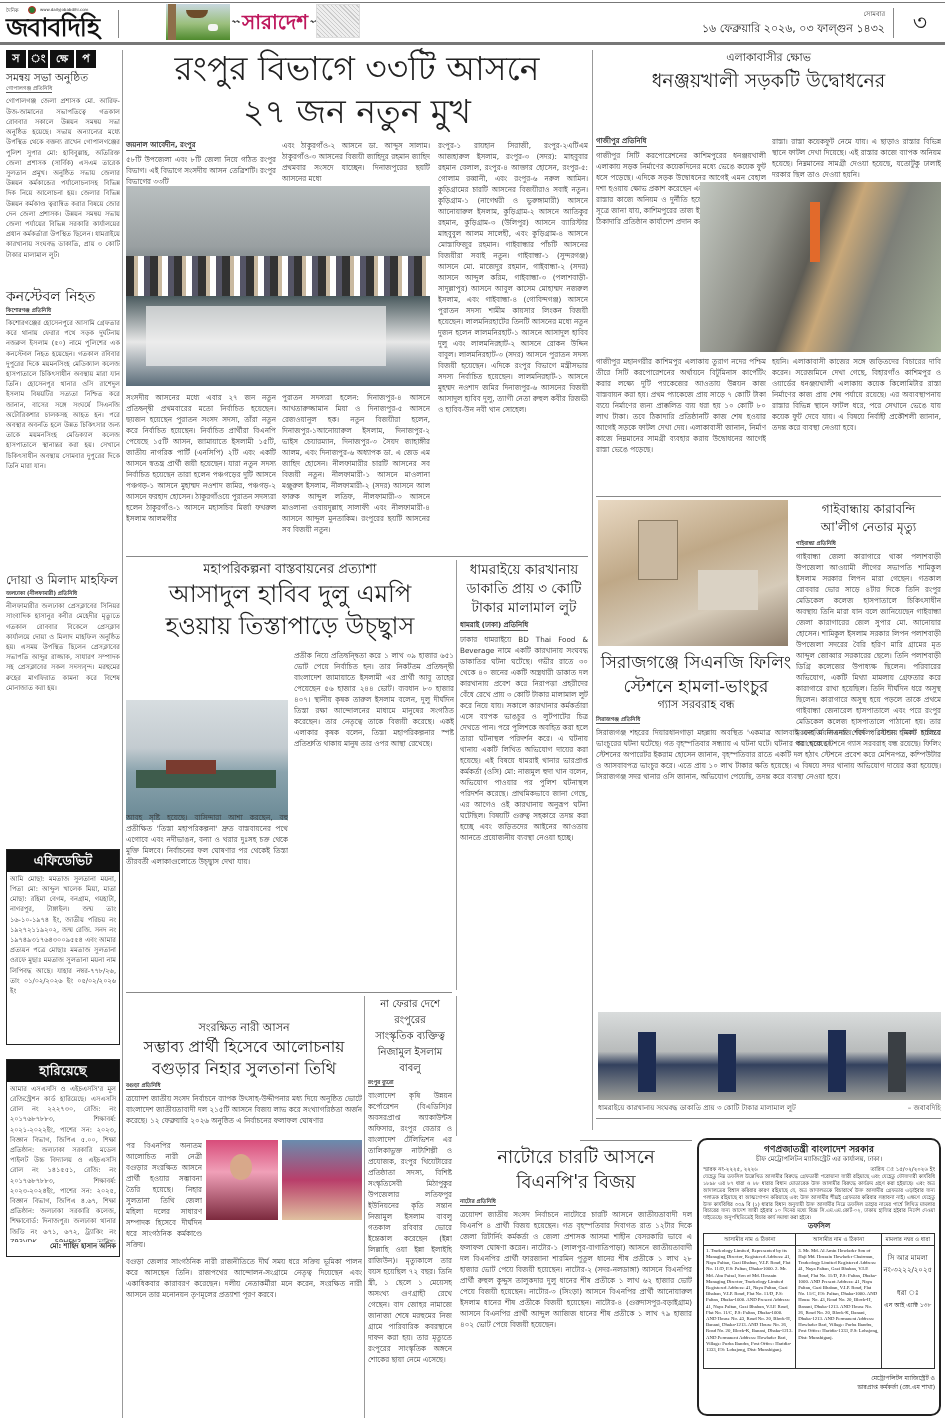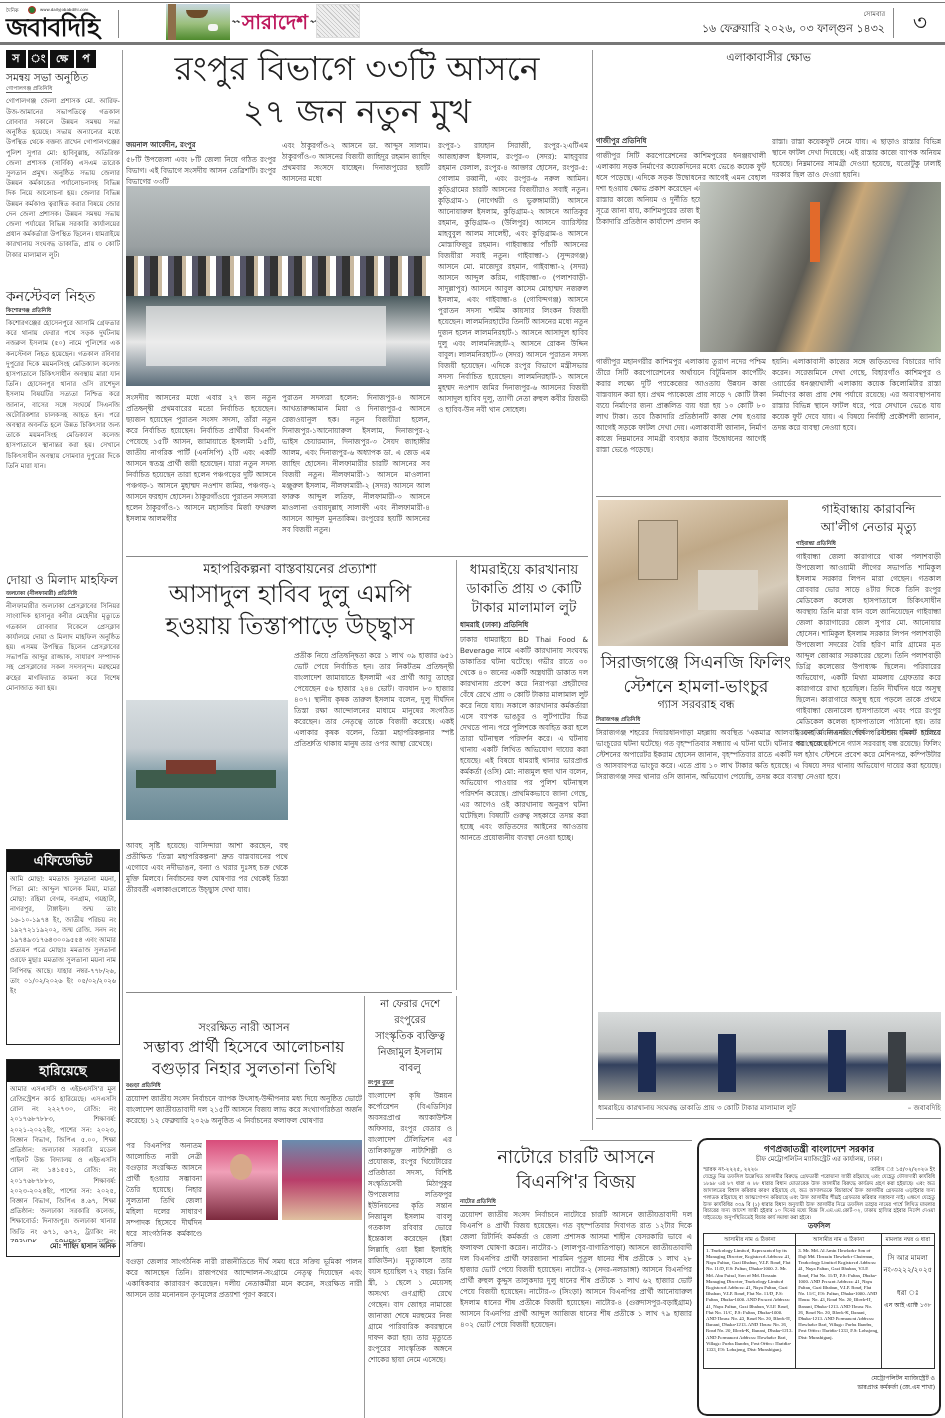--- a/index.html
+++ b/index.html
@@ -110,21 +110,21 @@
 <div class="abs" style="left:126px;top:556px;width:462px;height:1px;background:#888"></div>
 
 <div class="abs" style="left:126px;top:560px;width:328px;height:430px">
   <div class="head" style="font-size:13px;line-height:18px">মহাপরিকল্পনা বাস্তবায়নের প্রত্যাশা</div>
   <div class="head" style="font-size:24px;line-height:32px">আসাদুল হাবিব দুলু এমপি</div>
   <div class="head" style="font-size:24px;line-height:32px">হওয়ায় তিস্তাপাড়ে উচ্ছ্বাস</div>
   <div class="abs photo" style="left:0;top:140px;width:162px;height:120px;background:linear-gradient(180deg,#d7dde0 0%,#c3cbd0 40%,#8aa3ad 60%,#6b8a96 100%)">
     <div style="position:absolute;left:10px;top:70px;width:140px;height:18px;background:#3e5c4c"></div>
     <div style="position:absolute;left:40px;top:60px;width:50px;height:14px;background:#7a3b2f"></div>
   </div>
-  <div class="abs" style="left:0;top:280px;width:162px">
+  <div class="abs" style="left:0;top:252px;width:162px">
     <div class="txt" style="height:160px">আবহ সৃষ্টি হয়েছে। বাসিন্দারা আশা করছেন, বহু প্রতীক্ষিত 'তিস্তা মহাপরিকল্পনা' দ্রুত বাস্তবায়নের পথে এগোবে এবং নদীভাঙন, বন্যা ও খরার দুঃসহ চক্র থেকে মুক্তি মিলবে। নির্বাচনের ফল ঘোষণার পর থেকেই তিস্তা তীরবর্তী এলাকাগুলোতে উচ্ছ্বাস দেখা যায়।</div>
   </div>
   <div class="abs" style="left:168px;top:90px;width:160px">
     <div class="txt" style="height:336px">প্রতীক নিয়ে প্রতিদ্বন্দ্বিতা করে ১ লাখ ৩৯ হাজার ৬৫১ ভোট পেয়ে নির্বাচিত হন। তার নিকটতম প্রতিদ্বন্দ্বী বাংলাদেশ জামায়াতে ইসলামী এর প্রার্থী আবু তাহের পেয়েছেন ৫৬ হাজার ২৪৪ ভোট। ব্যবধান ৮৩ হাজার ৪০৭। স্থানীয় কৃষক তারুল ইসলাম বলেন, দুলু দীর্ঘদিন তিস্তা রক্ষা আন্দোলনের মাধ্যমে মানুষের সংগঠিত করেছেন। তার নেতৃত্বে তাকে বিজয়ী করেছে। একই এলাকার কৃষক বলেন, তিস্তা মহাপরিকল্পনার স্পষ্ট প্রতিশ্রুতি থাকায় মানুষ তার ওপর আস্থা রেখেছে।</div>
   </div>
 </div>
 
 <div class="abs" style="left:460px;top:560px;width:128px;height:570px">
   <div class="head" style="font-size:13.5px;line-height:19px">ধামরাইয়ে কারখানায় ডাকাতি প্রায় ৩ কোটি টাকার মালামাল লুট</div>
   <div class="byline" style="margin-top:4px">ধামরাই (ঢাকা) প্রতিনিধি</div>
@@ -165,20 +165,21 @@
   <div class="abs" style="left:120px;top:4px;width:112px;height:1px;background:#888"></div>
   <div class="head" style="font-size:18px;line-height:26px;margin-top:8px">নাটোরে চারটি আসনে</div>
   <div class="head" style="font-size:18px;line-height:24px">বিএনপি'র বিজয়</div>
   <div class="byline" style="font-size:5.5px;margin-top:4px">নাটোর প্রতিনিধি</div>
   <div class="txt" style="height:210px">ত্রয়োদশ জাতীয় সংসদ নির্বাচনে নাটোরে চারটি আসনে জাতীয়তাবাদী দল বিএনপি ৪ প্রার্থী বিজয় হয়েছেন। গত বৃহস্পতিবার দিবাগত রাত ১২টার দিকে জেলা রিটার্নিং কর্মকর্তা ও জেলা প্রশাসক আসমা শাহীন বেসরকারি ভাবে এ ফলাফল ঘোষণা করেন। নাটোর-১ (লালপুর-বাগাতিপাড়া) আসনে জাতীয়তাবাদী দল বিএনপির প্রার্থী ফারজানা শারমিন পুতুল ধানের শীষ প্রতীকে ১ লাখ ২৮ হাজার ভোট পেয়ে বিজয়ী হয়েছেন। নাটোর-২ (সদর-নলডাঙ্গা) আসনে বিএনপির প্রার্থী রুহুল কুদ্দুস তালুকদার দুলু ধানের শীষ প্রতীকে ১ লাখ ৬২ হাজার ভোট পেয়ে বিজয়ী হয়েছেন। নাটোর-৩ (সিংড়া) আসনে বিএনপির প্রার্থী আনোয়ারুল ইসলাম ধানের শীষ প্রতীকে বিজয়ী হয়েছেন। নাটোর-৪ (গুরুদাসপুর-বড়াইগ্রাম) আসনে বিএনপির প্রার্থী আব্দুল আজিজ ধানের শীষ প্রতীকে ১ লাখ ৭৯ হাজার ৪০২ ভোট পেয়ে বিজয়ী হয়েছেন।</div>
 </div>
 
 <div class="vline" style="left:592px;top:50px;height:1080px"></div>
 <div class="abs" style="left:596px;top:50px;width:345px;height:440px">
   <div class="head" style="font-size:11px;line-height:16px">এলাকাবাসীর ক্ষোভ</div>
+  <div class="head" style="font-size:19px;line-height:28px">ধনঞ্জয়খালী সড়কটি উদ্বোধনের</div>
   <div class="abs" style="left:0;top:86px;width:170px">
     <div class="byline">গাজীপুর প্রতিনিধি</div>
     <div class="txt" style="height:212px">গাজীপুর সিটি করপোরেশনের কাশিমপুরের ধনঞ্জয়খালী এলাকায় সড়ক নির্মাণের কয়েকদিনের মধ্যে ভেঙে কয়েক ফুট ধসে পড়েছে। এদিকে সড়ক উদ্বোধনের আগেই এমন বেহাল দশা হওয়ায় ক্ষোভ প্রকাশ করেছেন এলাকাবাসী। তাদের দাবি, রাস্তার কাজে অনিয়ম ও দুর্নীতি হয়েছে। সিটি করপোরেশন সূত্রে জানা যায়, কাশিমপুরের তাজ ইউনিলিভার গেটে একটি ঠিকাদারি প্রতিষ্ঠান কার্যাদেশ প্রদান করা হয়।</div>
   </div>
   <div class="abs" style="left:176px;top:86px;width:169px">
     <div class="txt" style="height:44px">রাস্তা। রাস্তা কয়েকফুট নেমে যায়। এ ছাড়াও রাস্তার বিভিন্ন স্থানে ফাটল দেখা দিয়েছে। এই রাস্তার কাজে ব্যাপক অনিয়ম হয়েছে। নিম্নমানের সামগ্রী দেওয়া হয়েছে, যতোটুকু ঢালাই দরকার ছিল তাও দেওয়া হয়নি।</div>
   </div>
   <div class="abs photo" style="left:104px;top:132px;width:241px;height:170px;background:linear-gradient(110deg,#c4c9c2 0%,#8d8e86 30%,#5e5c55 45%,#c8a778 55%,#7d7f78 70%,#a6b29a 100%)">
     <div style="position:absolute;left:110px;top:20px;width:10px;height:60px;background:#e26a2b"></div>
   </div>

